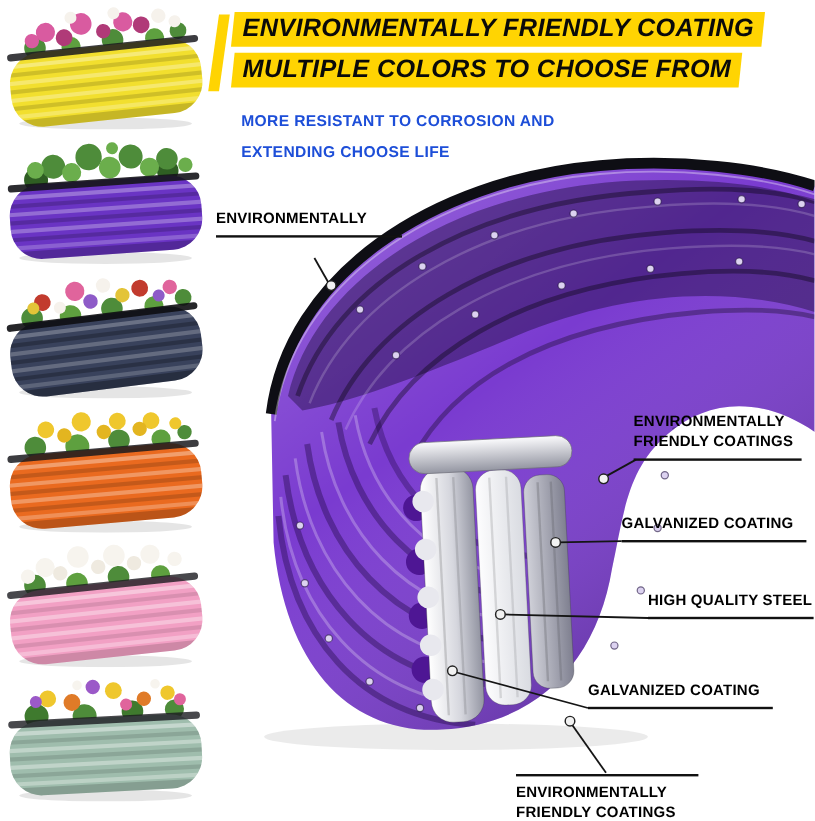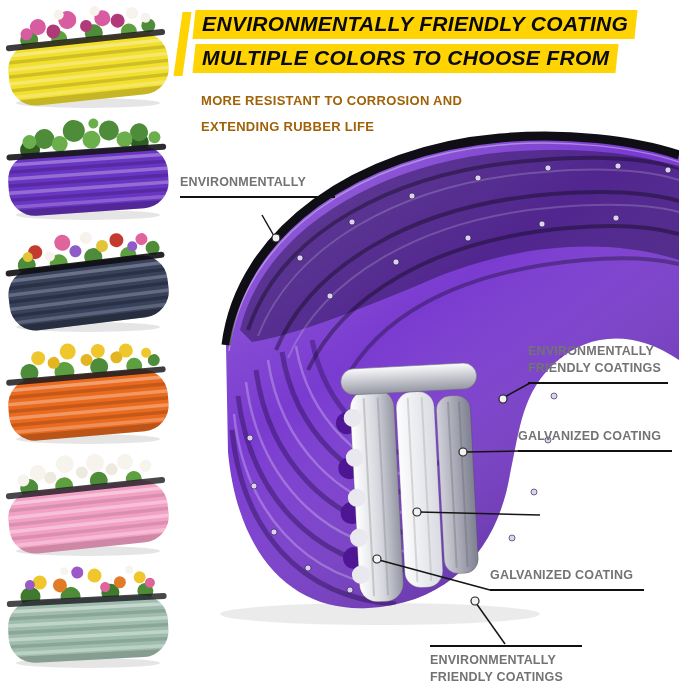--- a/index.html
+++ b/index.html
@@ -3,22 +3,22 @@
 <meta charset="utf-8">
 <style>
   html,body{margin:0;padding:0;background:#fff;}
   #page{position:relative;width:679px;height:684px;background:#fff;overflow:hidden;
         font-family:"Liberation Sans",sans-serif;}
   .abs{position:absolute;}
   .thumb{position:absolute;left:2px;width:172px;height:104px;}
   .title-line{display:inline-block;padding:3px 8px 4px 8px;transform:skewX(-6deg);}
   .title-line > span{display:inline-block;transform:skewX(6deg);
         font:800 italic 21px/1 "Liberation Sans",sans-serif;color:#0a0a0a;letter-spacing:.3px;}
-  .subtitle{font:700 13px/26px "Liberation Sans",sans-serif;color:#a16207;letter-spacing:.3px;}
-  .lbl{font:700 12.5px/17px "Liberation Sans",sans-serif;color:#737373;letter-spacing:.2px;}
+  .subtitle{font:700 13px/26px "Liberation Sans",sans-serif;color:#1d4ed8;letter-spacing:.3px;}
+  .lbl{font:700 12.5px/17px "Liberation Sans",sans-serif;color:#000000;letter-spacing:.2px;}
   .callout{border-bottom:2px solid #111;padding-bottom:5px;}
   .callout-top{border-top:2px solid #111;padding-top:5px;}
   svg{display:block;}
 </style>
 </head>
 <body>
 
 <div id="page">
 
   <div class="thumb" style="top:4px">
@@ -402,37 +402,41 @@
     </span>
   </div>
   <div class="abs" style="left:194px;top:44px">
     <span class="title-line" style="background: rgb(255, 212, 2);">
       <span>MULTIPLE COLORS TO CHOOSE FROM</span>
     </span>
   </div>
 
   <div class="abs subtitle" style="left:201px;top:88px">
     <div>MORE RESISTANT TO CORROSION AND</div>
-    <div>EXTENDING RUBBER LIFE</div>
+    <div>EXTENDING CHOOSE LIFE</div>
   </div>
 
   <div class="abs lbl callout" style="left:180px;top:174px;width:155px">
     <div>ENVIRONMENTALLY</div>
   </div>
 
   <div class="abs lbl callout" style="left:528px;top:343px;width:140px">
     <div>ENVIRONMENTALLY</div>
     <div>FRIENDLY COATINGS</div>
   </div>
 
   <div class="abs lbl callout" style="left:518px;top:428px;width:154px">
     <div>GALVANIZED COATING</div>
     <div></div>
   </div>
 
+  <div class="abs lbl callout" style="left:540px;top:492px;width:138px">
+    <div>HIGH QUALITY STEEL</div>
+    <div></div>
+  </div>
 
   <div class="abs lbl callout" style="left:490px;top:567px;width:154px">
     <div>GALVANIZED COATING</div>
     <div></div>
   </div>
 
   <div class="abs lbl callout-top" style="left:430px;top:645px;width:152px">
     <div>ENVIRONMENTALLY</div>
     <div>FRIENDLY COATINGS</div>
   </div>

